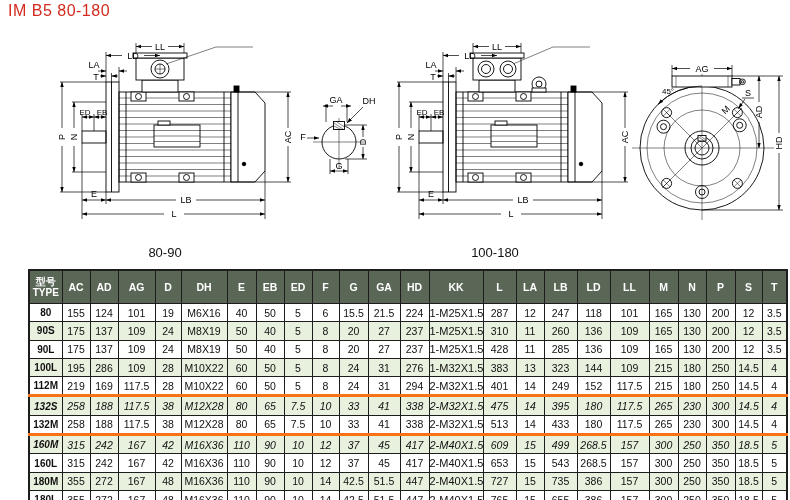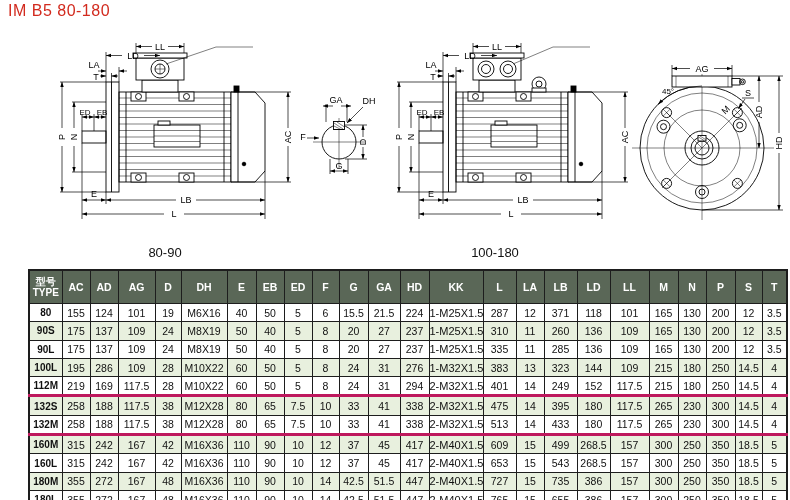--- a/index.html
+++ b/index.html
@@ -30,21 +30,21 @@
     padding:0;overflow:hidden;white-space:nowrap;
   }
   table.dim th{
     background:var(--header_bg,#5a6757);color:#fff;font-size:10.5px;font-weight:bold;height:32px;
   }
   table.dim th.type-th div{font-size:10px;line-height:1.15;text-align:center;}
   table.dim td{font-size:10.5px;height:17.3px;color:#101010;background:#fff;}
   table.dim td.type-td{font-weight:bold;font-size:10px;}
   table.dim td.kk{font-size:11px;}
   table.dim tr.alt td{background:var(--row_green,#e8f0de);}
-  table.dim tr.sep td{border-top:3px solid #be185d;}
+  table.dim tr.sep td{border-top:3px solid #f97316;font-style:italic;}
 </style>
 </head>
 <body>
 
 <svg width="0" height="0" style="position:absolute">
   <defs>
     <marker id="arw" viewBox="0 0 10 10" refX="9.5" refY="5" markerWidth="8" markerHeight="8" orient="auto-start-reverse">
       <path d="M0,1.8 L10,5 L0,8.2 Z" fill="#000"></path>
     </marker>
   </defs>
@@ -423,21 +423,21 @@
         <td>40</td>
         <td>50</td>
         <td>5</td>
         <td>6</td>
         <td>15.5</td>
         <td>21.5</td>
         <td>224</td>
         <td class="kk">1-M25X1.5</td>
         <td>287</td>
         <td>12</td>
-        <td>371</td>
+        <td>247</td>
         <td>118</td>
         <td>101</td>
         <td>165</td>
         <td>130</td>
         <td>200</td>
         <td>12</td>
         <td>3.5</td>
       </tr>
       <tr class="alt">
         <td class="type-td">90S</td>
@@ -473,21 +473,21 @@
         <td>24</td>
         <td>M8X19</td>
         <td>50</td>
         <td>40</td>
         <td>5</td>
         <td>8</td>
         <td>20</td>
         <td>27</td>
         <td>237</td>
         <td class="kk">1-M25X1.5</td>
-        <td>335</td>
+        <td>428</td>
         <td>11</td>
         <td>285</td>
         <td>136</td>
         <td>109</td>
         <td>165</td>
         <td>130</td>
         <td>200</td>
         <td>12</td>
         <td>3.5</td>
       </tr>

